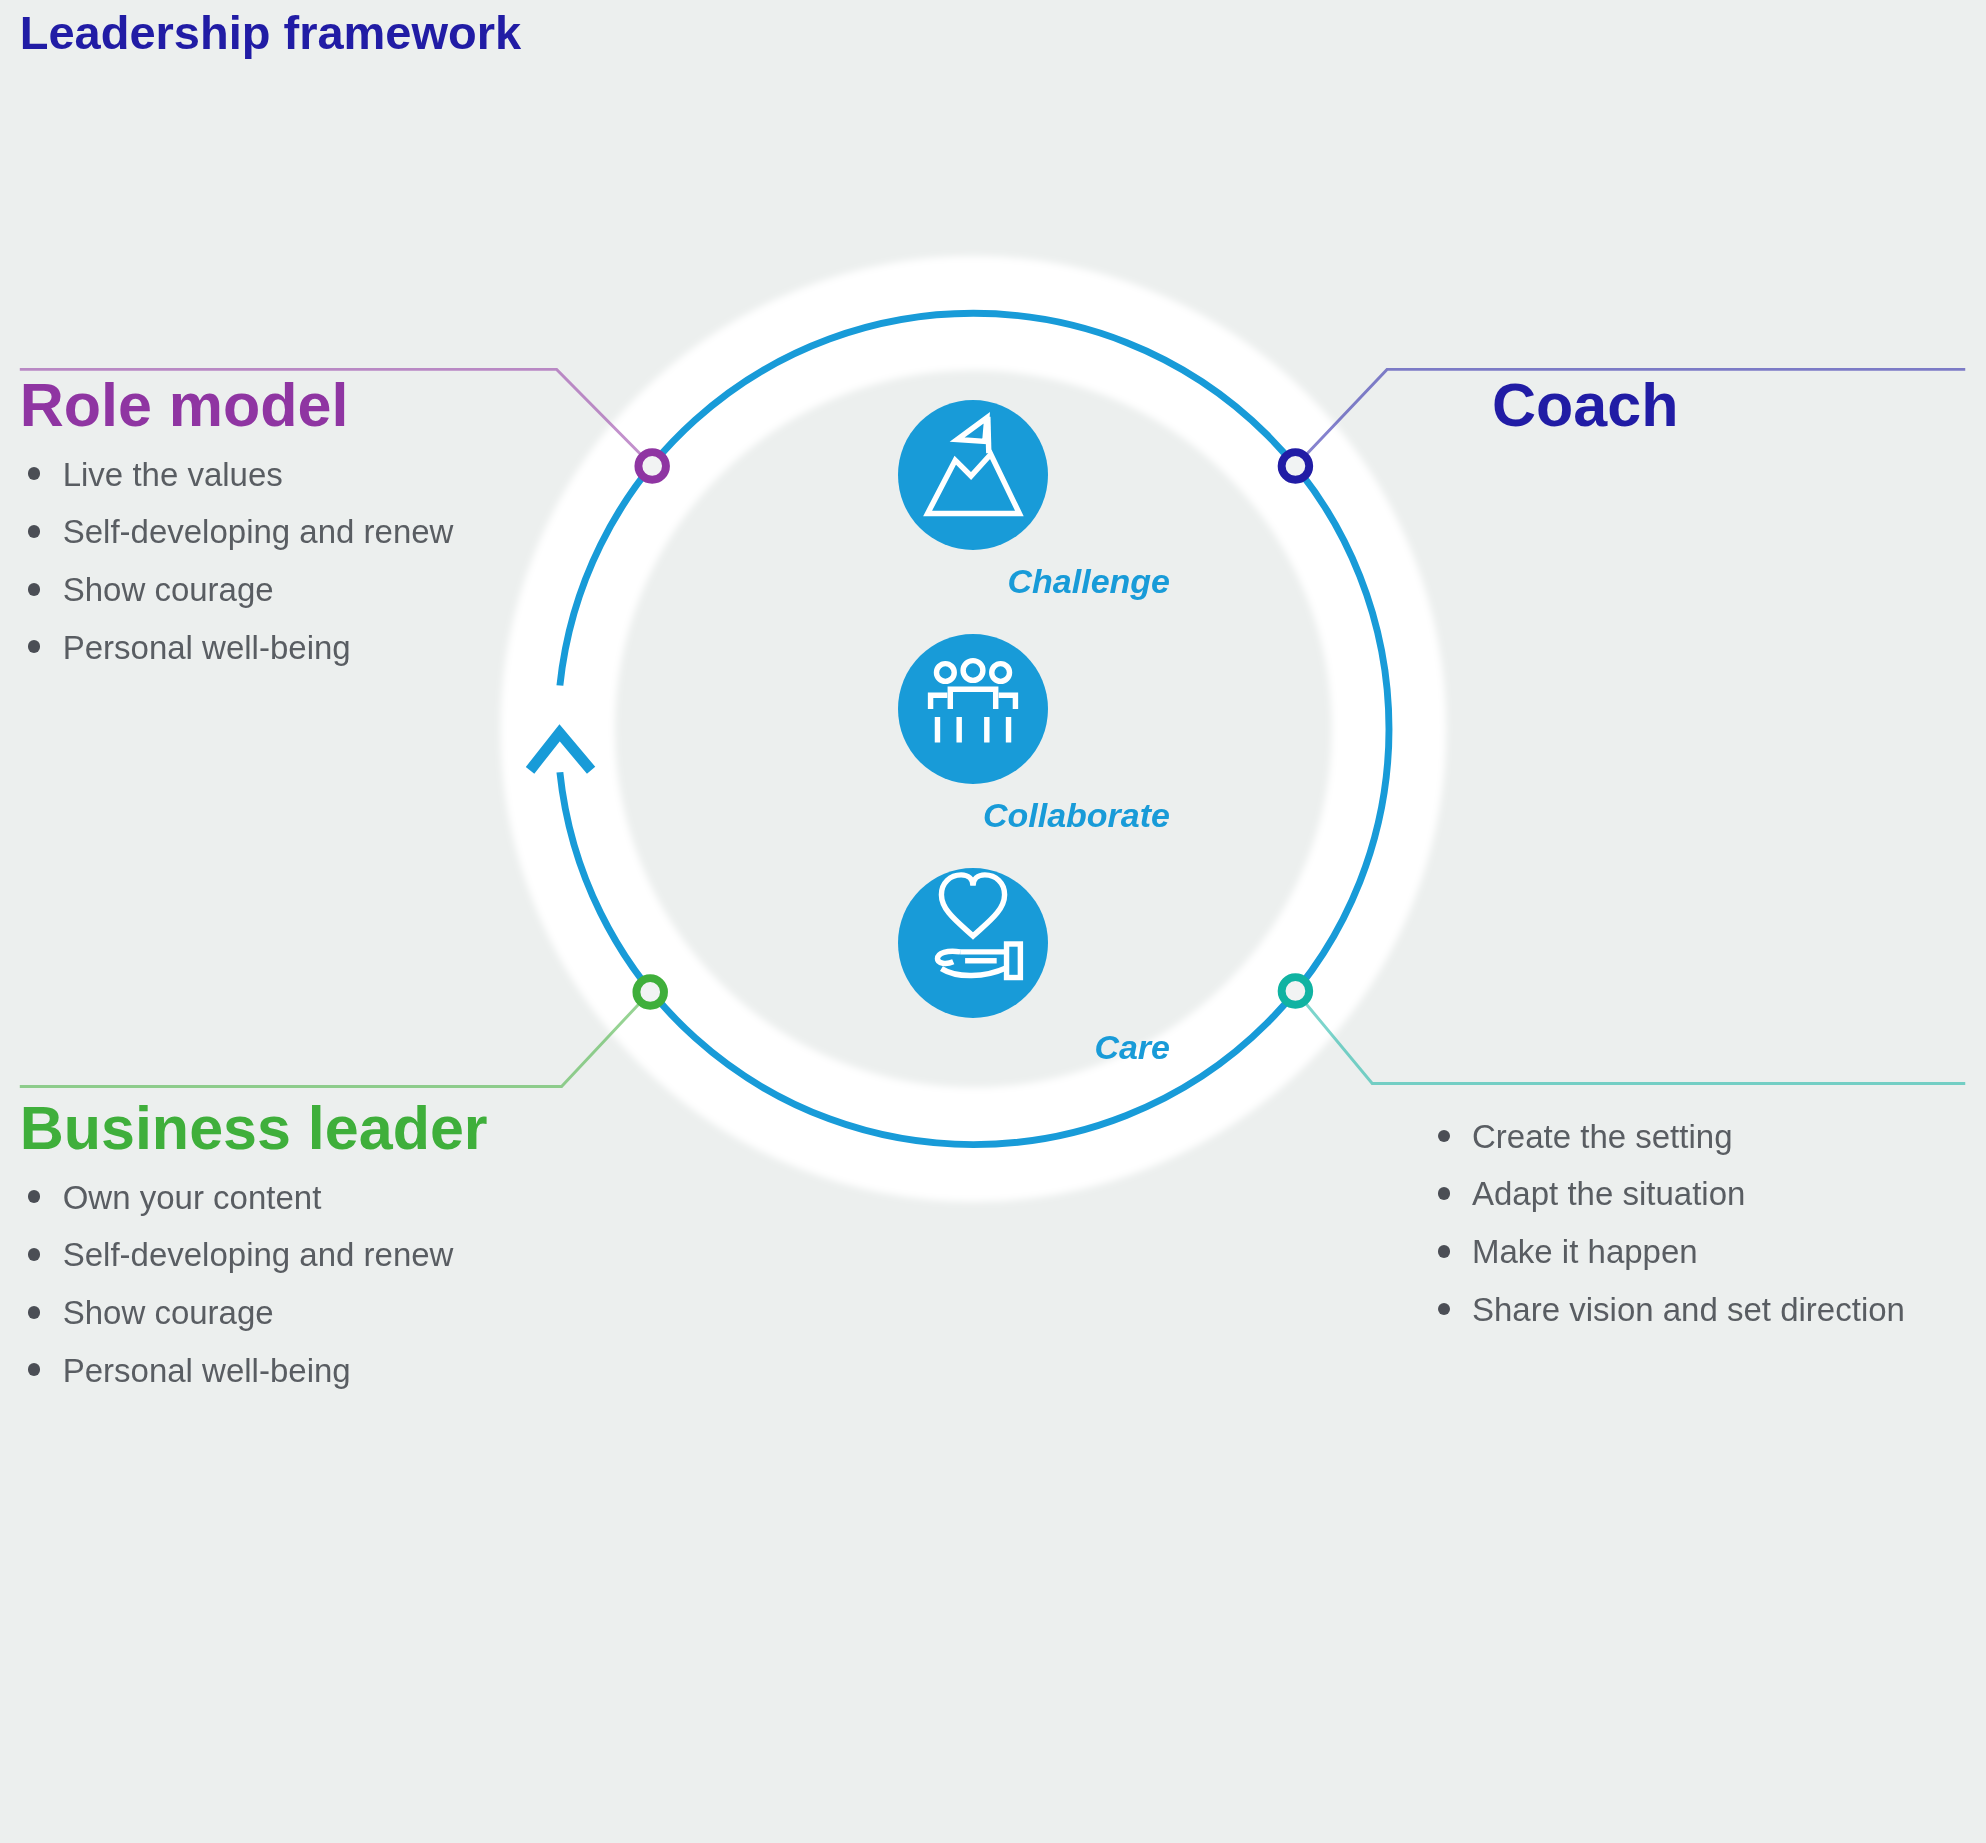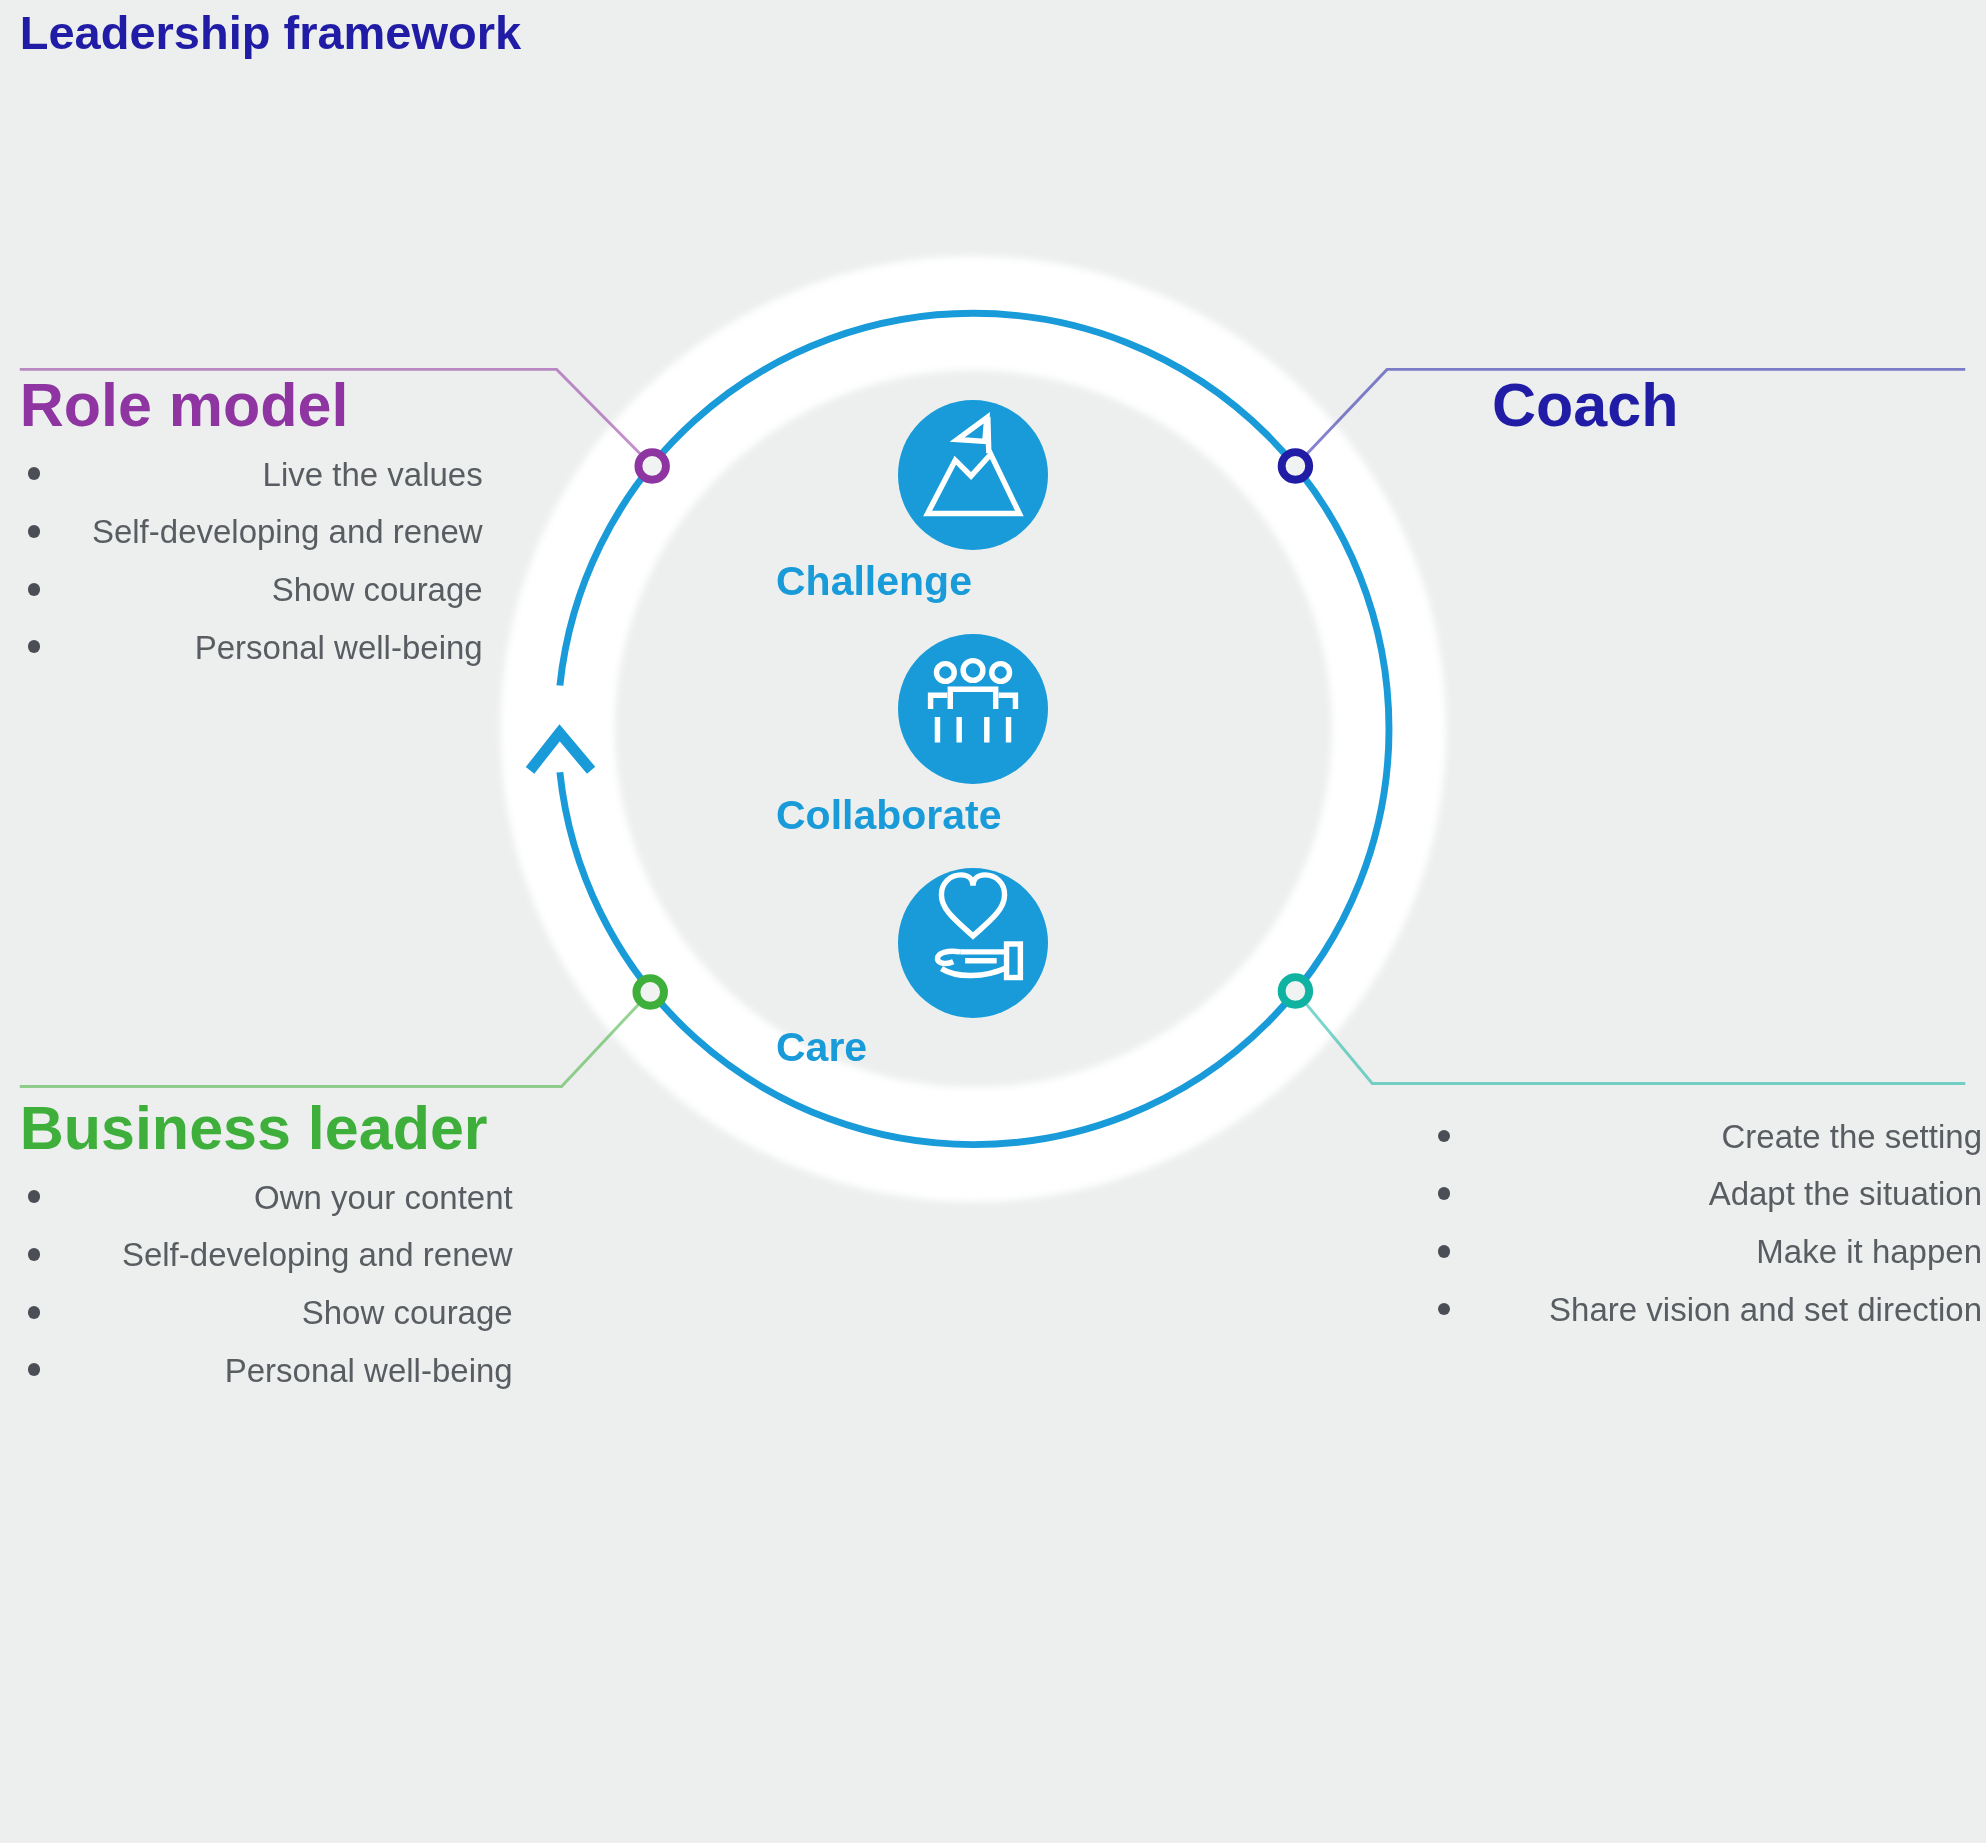--- a/index.html
+++ b/index.html
@@ -22,21 +22,21 @@
   .info-section{position:absolute;}
   .sec-title{
     margin:0 0 25.6px 0;
     font-size:61px;font-weight:bold;line-height:51px;
   }
   .sec-title.c-purple{color:var(--purple);}
   .sec-title.c-navy{color:var(--navy);}
   .sec-title.c-green{color:var(--green);}
   .sec-title.c-teal{color:var(--teal);}
   ul.bullets{
-    list-style:none;margin:15.8px 0 0 0;padding:0;text-align:right;
+    list-style:none;margin:15.8px 0 0 0;padding:0;
   }
   ul.bullets li{
     position:relative;
     padding-left:43px;
     font-size:33px;line-height:35px;
     margin-bottom:22.7px;
     color:var(--body-text,#595d62);
   }
   ul.bullets li::before{
     content:"";
@@ -49,23 +49,24 @@
 
   
   .icon-circle{
     position:absolute;width:150px;height:150px;border-radius:50%;
     background:var(--blue,#189bd8);
   }
   .icon-circle svg{display:block;width:150px;height:150px;}
   .icon-stroke{fill:none;stroke:#ffffff;stroke-width:5.5;stroke-miterlimit:10;}
   .center-label{
     position:absolute;left:776px;width:394px;
-    text-align:left;
-    font-size:41px;font-weight:bold;line-height:43px;
+    text-align:right;
+    font-size:34px;font-weight:bold;line-height:43px;
     color:var(--blue,#189bd8);
+    font-style:italic;
   }
 
   
   .ring{stroke:var(--ring,#ffffff);}
   .arc-blue{stroke:var(--blue,#189bd8);}
   .conn{fill:none;stroke-width:3;stroke-opacity:0.55;}
   .conn.purple{stroke:var(--purple);}
   .conn.navy{stroke:var(--navy);}
   .conn.green{stroke:var(--green);}
   .conn.teal{stroke:var(--teal);}

